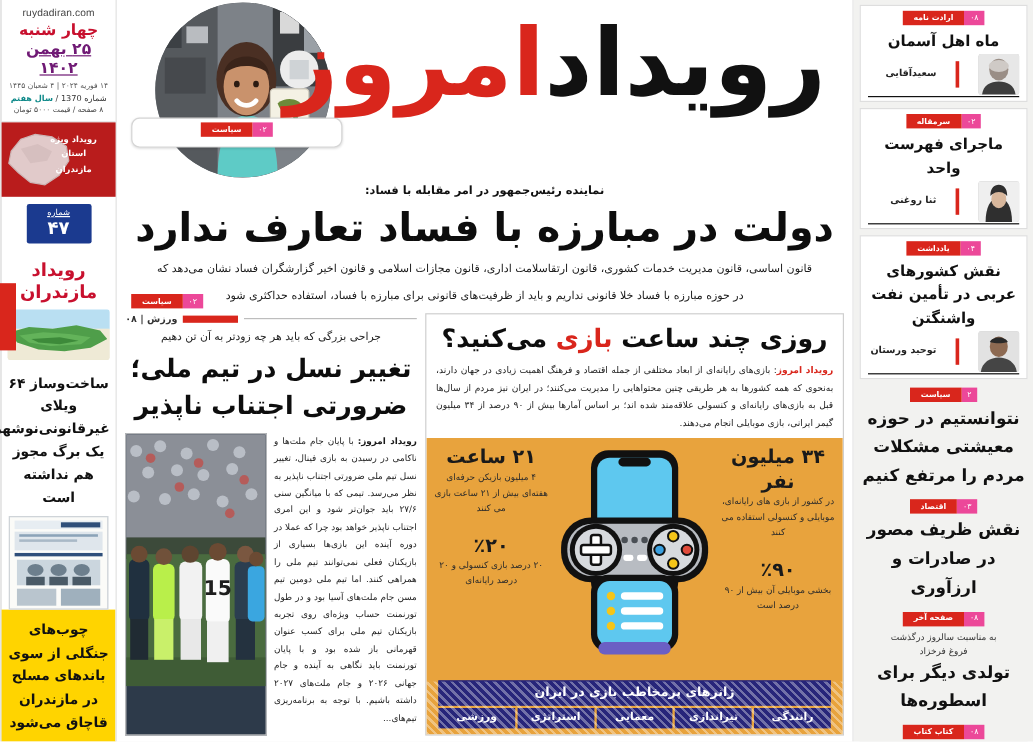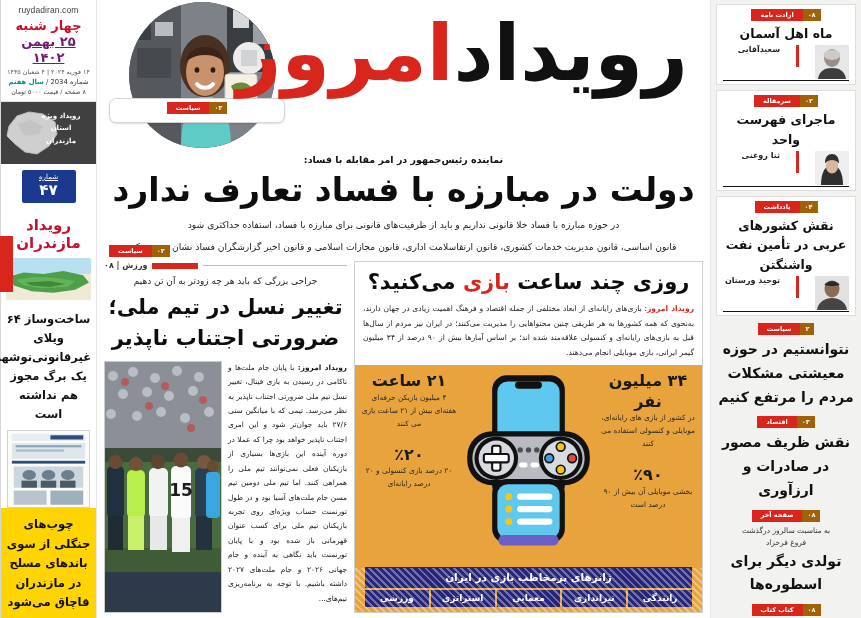--- a/index.html
+++ b/index.html
@@ -41,21 +41,21 @@
   .date-day { font-size: 13px; font-weight: bold; color: #c8102e; line-height: 1.15; }
   .date-full { font-size: 13px; font-weight: bold; color: #701a75; line-height: 1.2; margin-bottom: 2px; text-decoration: underline; }
   .date-alt { font-size: 6.3px; color: #555; line-height: 1.5; }
   .issue-line { font-size: 6.8px; color: #333; line-height: 1.6; }
   .issue-line b { color: #0f8a8a; }
   .price-line { font-size: 6.3px; color: #444; line-height: 1.6; }
 
   .prov-flag {
     position: relative;
     height: 86px;
-    background: #404040;
+    background: #b91c1c;
     overflow: hidden;
   }
   .prov-flag .iranmap {
     position: absolute; left: 2px; top: 2px; width: 58px; height: 60px;
     opacity: .85;
   }
   .prov-flag .ftxt {
     position: absolute; right: 4px; top: 8px; width: 62px;
     text-align: center; color: #fff; font-size: 7px; font-weight: bold;
     line-height: 1.8;
@@ -104,29 +104,29 @@
   .op-card {
     background: #fff; border: 1px solid #dedede;
     padding: 4px 6px 3px; position: relative;
   }
   .badge-row { display: flex; justify-content: center; align-items: stretch; gap: 0; margin-bottom: 3px; }
   .b-cat {
     background: #d9261c; color: #fff; font-size: 6.5px; font-weight: bold;
     padding: 1.5px 9px 2px; line-height: 1.3; letter-spacing: .2px;
   }
   .b-num {
-    background: #a16207; color: #fff; font-size: 6.5px; font-weight: bold;
+    background: #ec4899; color: #fff; font-size: 6.5px; font-weight: normal;
     padding: 1.5px 5px 2px; line-height: 1.3;
   }
   .op-title {
     font-size: 12.5px; font-weight: bold; color: #111;
     text-align: center; line-height: 1.55; letter-spacing: -0.2px;
   }
   .op-author-row {
-    display: flex; align-items: flex-start; justify-content: flex-start;
+    display: flex; align-items: center; justify-content: flex-start;
     gap: 16px; margin-top: 2px; min-height: 34px;
   }
   .op-avatar {
     width: 34px; height: 34px; border-radius: 2px;
     background: #cfcfcf; position: relative; overflow: hidden; flex: 0 0 34px;
   }
   .op-redbar { width: 3px; height: 22px; background: #d9261c; flex: 0 0 3px; }
   .op-author { font-size: 8px; font-weight: bold; color: #222; flex: 1 1 auto; text-align: right; padding-bottom: 3px; }
   .op-rule { border-top: 1px solid #111; margin-top: 1px; }
 
@@ -412,22 +412,22 @@
 
       <div class="logo-wrap">
         <span class="logo-a">رویداد</span>
         <span class="logo-b">امروز</span>
       </div>
     </div>
 
     <div class="lead-block">
       <div class="lead-kicker">نماینده رئیس‌جمهور در امر مقابله با فساد:</div>
       <div class="lead-headline">دولت در مبارزه با فساد تعارف ندارد</div>
+      <div class="lead-sub">قانون اساسی، قانون مدیریت خدمات کشوری، قانون ارتقاسلامت اداری، قانون مجازات اسلامی و قانون اخیر گزارشگران فساد نشان می‌دهد که</div>
       <div class="lead-sub">در حوزه مبارزه با فساد خلا قانونی نداریم و باید از ظرفیت‌های قانونی برای مبارزه با فساد، استفاده حداکثری شود</div>
-      <div class="lead-sub">قانون اساسی، قانون مدیریت خدمات کشوری، قانون ارتقاسلامت اداری، قانون مجازات اسلامی و قانون اخیر گزارشگران فساد نشان می‌دهد که</div>
       <div class="lead-badges">
         <span class="b-num">۰۲</span>
         <span class="b-cat">سیاست</span>
       </div>
     </div>
 
     <div class="lower">
 
       <div class="game-col">
         <div class="game-head">
@@ -575,21 +575,21 @@
   </div>
 
   <div class="province-col">
     <div class="red-tab"></div>
 
     <div class="masthead-info">
       <div class="site-url">ruydadiran.com</div>
       <div class="date-day">چهار شنبه</div>
       <div class="date-full">۲۵ بهمن ۱۴۰۲</div>
       <div class="date-alt">۱۴ فوریه ۲۰۲۴ | ۴ شعبان ۱۴۴۵</div>
-      <div class="issue-line"><span>شماره 2034 /</span> <b>سال هفتم</b></div>
+      <div class="issue-line"><span>شماره 1370 /</span> <b>سال هفتم</b></div>
       <div class="price-line">۸ صفحه / قیمت ۵۰۰۰ تومان</div>
     </div>
 
     <div class="prov-flag">
       <div class="iranmap">
         <svg viewBox="0 0 58 60" width="58" height="60" aria-hidden="true">
           <path d="M6 22 L14 12 L26 8 L40 10 L52 18 L54 30 L46 42 L34 50 L22 48 L12 40 L4 32 Z" fill="#e9e9e9" stroke="#cfcfcf" stroke-width="1"></path>
           <path d="M14 20 L28 16 L40 22 L36 30 L22 32 Z" fill="#dcdcdc"></path>
         </svg>
       </div>

